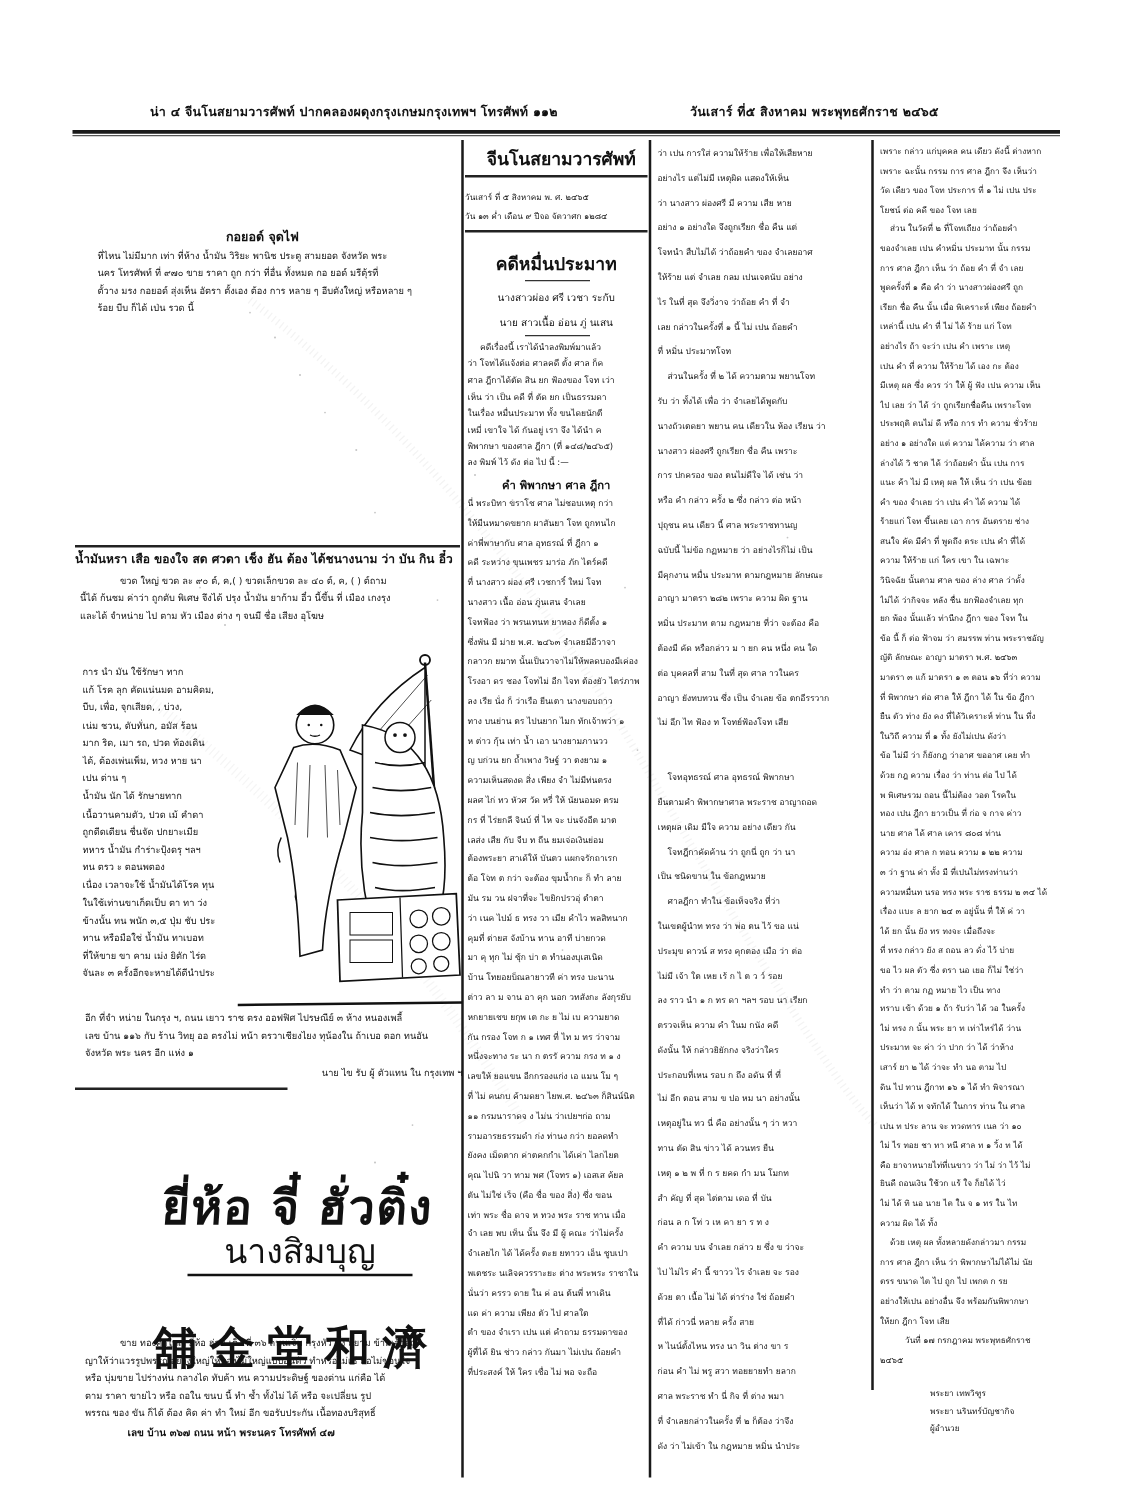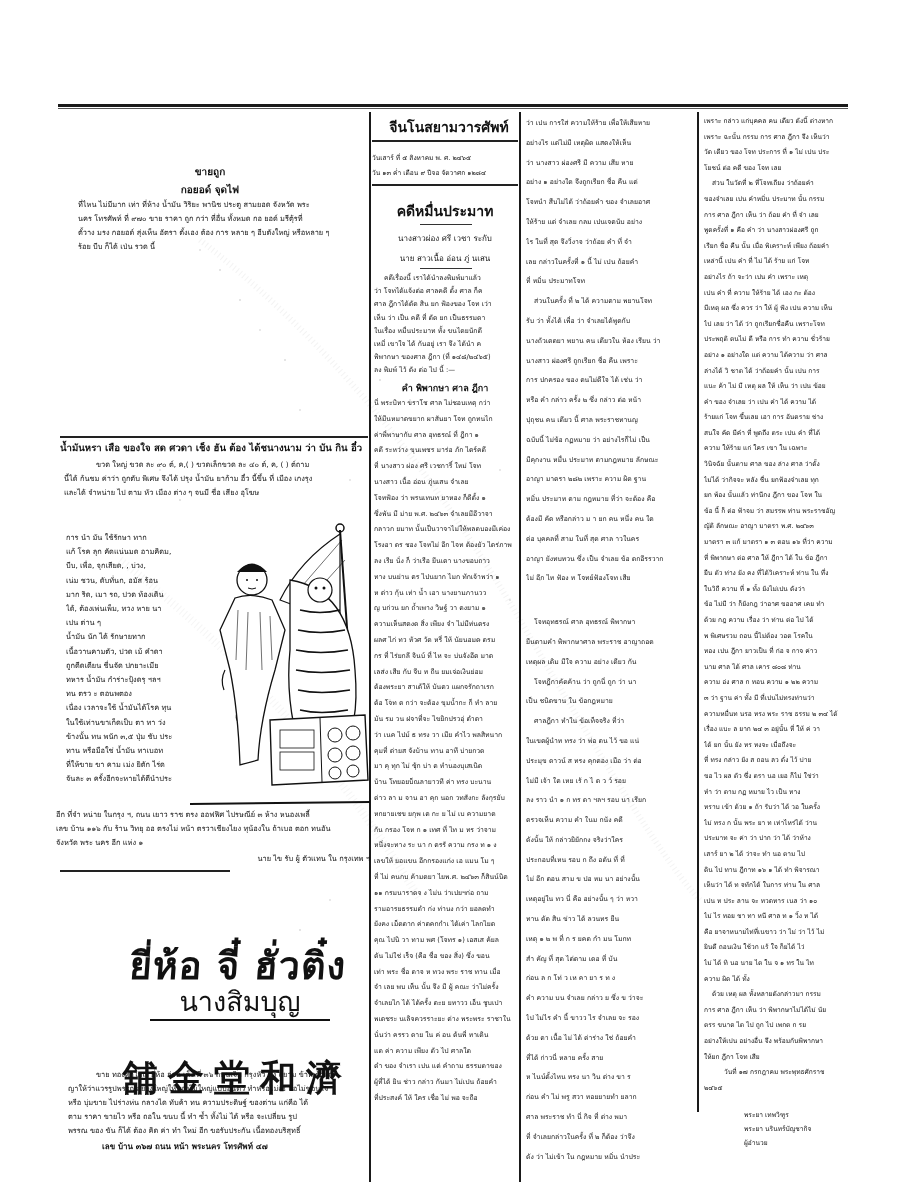--- a/index.html
+++ b/index.html
@@ -80,28 +80,31 @@
         <circle cx="630" cy="430" r="0.7"></circle>
         <circle cx="220" cy="270" r="0.8"></circle>
       <circle cx="200" cy="250" r="0.7"></circle>
         <circle cx="180" cy="500" r="0.8"></circle>
         <circle cx="160" cy="470" r="0.7"></circle>
     </g>
     <path d="M200 240 Q 380 380 520 620 T 700 900" stroke="#999" stroke-width="6" fill="none" opacity="0.12" stroke-dasharray="1 3"></path>
     <path d="M120 560 Q 300 700 420 900" stroke="#999" stroke-width="8" fill="none" opacity="0.1" stroke-dasharray="1 3"></path>
   </svg>
 
+  <div class="running-header">
+    <span class="left">น่า ๔  จีนโนสยามวารศัพท์   ปากคลองผดุงกรุงเกษมกรุงเทพฯ  โทรศัพท์ ๑๑๒</span>
+    <span class="right">วันเสาร์ ที่๕ สิงหาคม พระพุทธศักราช ๒๔๖๕</span>
+  </div>
   <div class="header-rule"></div>
   <div class="header-rule-thin"></div>
 
   <div class="col-rule" style="left:369px; top:112px; height:1070px;"></div>
   <div class="col-rule" style="left:519px; top:112px; height:1070px;"></div>
   <div class="col-rule" style="left:697px; top:112px; height:1000px;"></div>
 
-  <div class="notice-title" style="top:164px; font-size:10px;">ขายถูก</div>
   <div class="notice-title" style="top:182px; font-size:10px;">กอยอด์ จุดไฟ</div>
   <div class="block" style="left:78px; top:198px; width:290px;">
     <p>ที่ไหน ไม่มีมาก เท่า ที่ห้าง น้ำมัน วิริยะ พานิช  ประตู สามยอด  จังหวัด พระ</p>
     <p>นคร  โทรศัพท์ ที่ ๙๗๐   ขาย ราคา ถูก กว่า ที่อื่น ทั้งหมด    กอ ยอด์ มรีตุ้รที่</p>
     <p>ตั้วาง  มรง กอยอด์ สุ่งเห็น อัตรา  ตั้งเอง  ต้อง การ หลาย ๆ อีบตังใหญ่ หรือหลาย ๆ</p>
     <p>ร้อย บีบ ก็ได้ เป่น รวด นี้</p>
   </div>
 
   <div class="short-rule" style="left:60px; top:436px; width:308px; height:2px; background:#222;"></div>
 
@@ -166,21 +169,21 @@
       <circle cx="145" cy="215" r="7"></circle>
         <circle cx="163" cy="213" r="7"></circle>
       <circle cx="145" cy="235" r="7"></circle>
         <circle cx="163" cy="233" r="7"></circle>
       <circle cx="145" cy="253" r="6"></circle>
         <circle cx="163" cy="251" r="6"></circle>
     </g>
     <line x1="0" y1="284" x2="180" y2="282" stroke="#111" stroke-width="2"></line>
   </svg>
 
-  <div class="block" style="left:56px; top:808px; width:304px;">
+  <div class="block" style="left:68px; top:808px; width:304px;">
     <p>อีก  ที่จำ หน่าย ในกรุง ฯ, ถนน เยาว ราช ตรง ออฟฟิศ ไปรษณีย์ ๓ ห้าง  หนองเพลี้</p>
     <p>เลข บ้าน ๑๑๖  กับ ร้าน วิทยุ ออ ตรงไม่ หน้า ตรวาเชียงไยง ทุน้องใน  ถ้าเบอ ตอก ทนอัน</p>
     <p>จังหวัด พระ นคร อีก แห่ง ๑</p>
   </div>
   <div class="block" style="left:240px; top:852px; width:130px; white-space:nowrap; overflow:hidden; text-align:right;">นาย ไข รับ ผู้ ตัวแทน ใน กรุงเทพ ฯ</div>
   <div class="short-rule" style="left:60px; top:870px; width:170px; height:2px; background:#222;"></div>
 
   <div class="ad-headline">ยี่ห้อ จี๋ ฮั่วติ๋ง</div>
   <div class="ad-subtitle">นางสิมบุญ</div>
   <div class="ad-chinese">舖金堂和濟</div>

